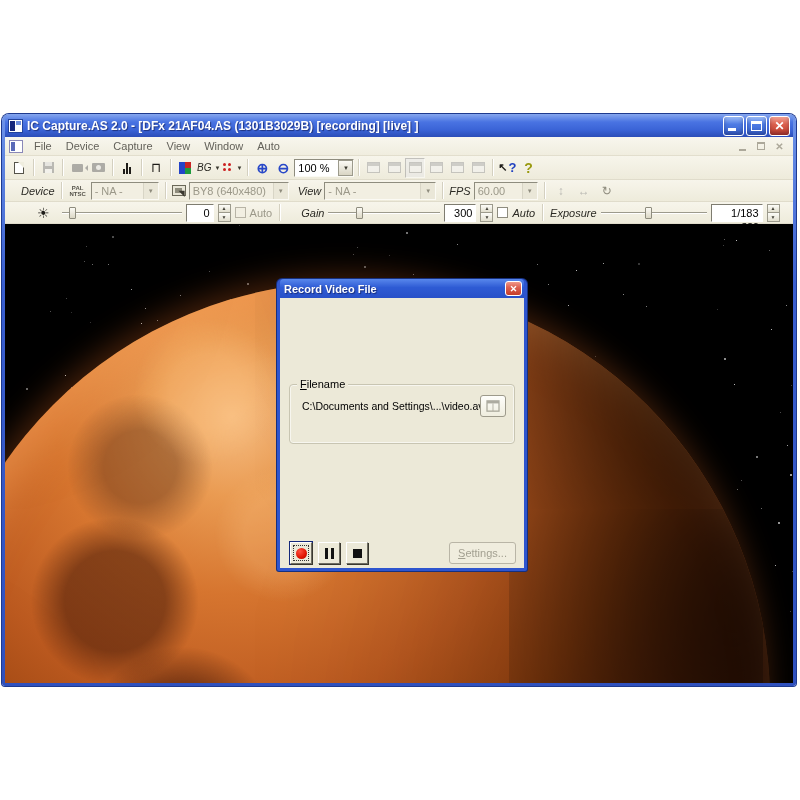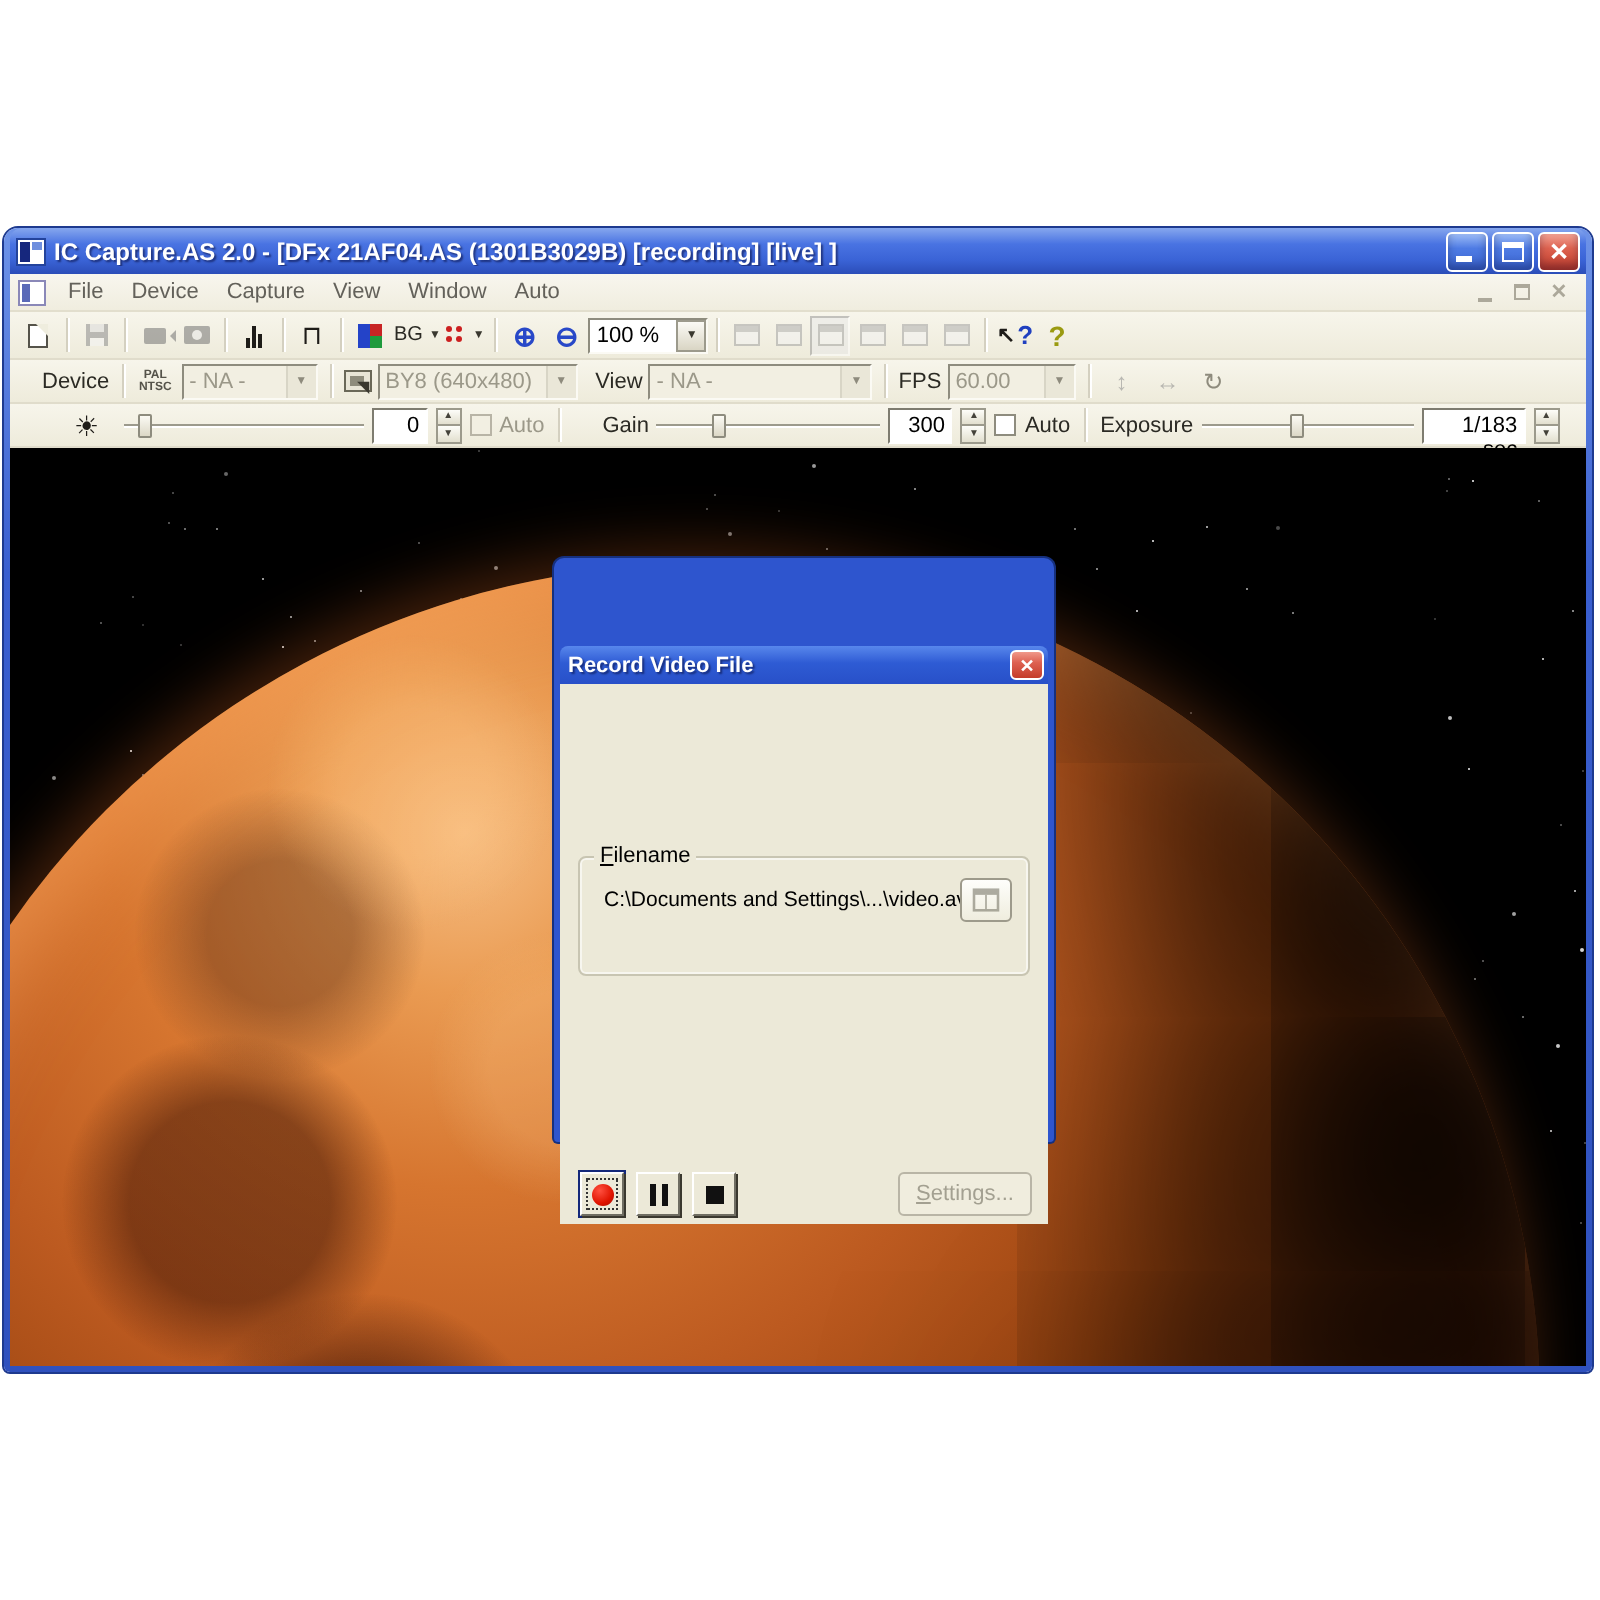--- a/index.html
+++ b/index.html
@@ -45,21 +45,21 @@
   .tbar{display:flex;align-items:center;background:linear-gradient(#F7F5EB,#EEEBDB);
     border-bottom:1px solid #E0DCCB;padding:0 4px;}
   .toolbar{height:24px;gap:1px;}
   .devicebar{height:22px;gap:3px;font-size:11px;}
   .adjustbar{height:22px;gap:4px;font-size:11px;}
   .sep{width:1px;height:17px;background:#D4D0C0;box-shadow:1px 0 0 #FFFFFF;margin:0 3px;flex:none;}
   .tbtn{min-width:20px;height:20px;display:flex;align-items:center;justify-content:center;
     gap:1px;flex:none;border:1px solid transparent;cursor:default;}
   .tbtn.pressed{border-color:#9C9A8C #FFF #FFF #9C9A8C;background:#EDEADA;}
   .dis{opacity:.55;filter:grayscale(1);}
-  .lbl{color:#2B2A24;flex:none;}
+  .lbl{color:#2B2A24;flex:none;font-style:italic;}
   .dimlbl{color:#9B9889;}
 
   
   .i-page{width:10px;height:12px;background:#fff;border:1px solid #55534A;position:relative;}
   .i-page::before{content:"";position:absolute;right:-1px;top:-1px;border:3px solid;border-color:#EFEDDE #EFEDDE transparent transparent;}
   .i-floppy{width:11px;height:11px;background:#8E8C80;position:relative;}
   .i-floppy::before{content:"";position:absolute;left:2px;top:0;width:7px;height:4px;background:#DEDCD2;}
   .i-floppy::after{content:"";position:absolute;left:2px;bottom:0;width:7px;height:4px;background:#F5F4EE;}
   .i-camcorder{width:11px;height:8px;background:#76746A;position:relative;border-radius:1px;}
   .i-camcorder::after{content:"";position:absolute;right:-5px;top:1px;border:3px solid;border-color:transparent #76746A transparent transparent;}
@@ -139,21 +139,21 @@
   .grip{position:absolute;right:1px;bottom:1px;width:13px;height:13px;
     background:linear-gradient(135deg,transparent 50%,#fff 50%,#fff 56%,#ABA795 56%,#ABA795 62%,transparent 62%,
       transparent 68%,#fff 68%,#fff 74%,#ABA795 74%,#ABA795 80%,transparent 80%,
       transparent 86%,#fff 86%,#fff 92%,#ABA795 92%);}
 
   
   .dialog{position:absolute;left:272px;top:55px;width:250px;height:292px;
     background:#2E55CE;border-radius:5px 5px 2px 2px;padding:0 3px 3px;
     box-shadow:0 0 0 1px #16307E;}
   .dlg-title{height:19px;display:flex;align-items:center;gap:3px;padding:0 2px 0 4px;
-    background:linear-gradient(#5887EC,#2E5BD4 45%,#2850C8);border-radius:4px 4px 0 0;margin-top:44px;}
+    background:linear-gradient(#5887EC,#2E5BD4 45%,#2850C8);border-radius:4px 4px 0 0;}
   .dlg-title-text{flex:1;color:#fff;font-weight:bold;font-size:11px;text-shadow:1px 1px 1px rgba(0,0,40,.5);}
   .dlg-close{width:17px;height:15px;border:1px solid #fff;border-radius:3px;
     background:linear-gradient(#F0998A,#DE6252 40%,#C43C2A);color:#fff;font-size:9px;font-weight:bold;
     display:flex;align-items:center;justify-content:center;}
   .dlg-body{position:relative;height:270px;background:#ECE9D8;font-size:11px;color:#000;}
   .grp{position:absolute;left:9px;right:9px;border:1px solid #C8C5B2;border-radius:4px;
     box-shadow:inset 0 0 0 1px rgba(255,255,255,.6);}
   .grp-label{position:absolute;top:-7px;left:7px;background:#ECE9D8;padding:0 3px;font-size:11px;}
   .grp-codec{top:12px;height:64px;}
   .grp-filename{top:86px;height:60px;}

